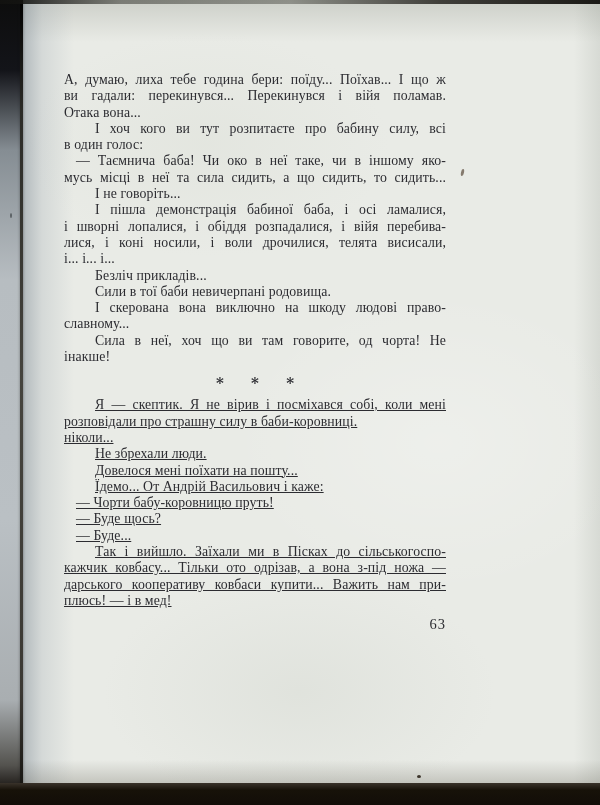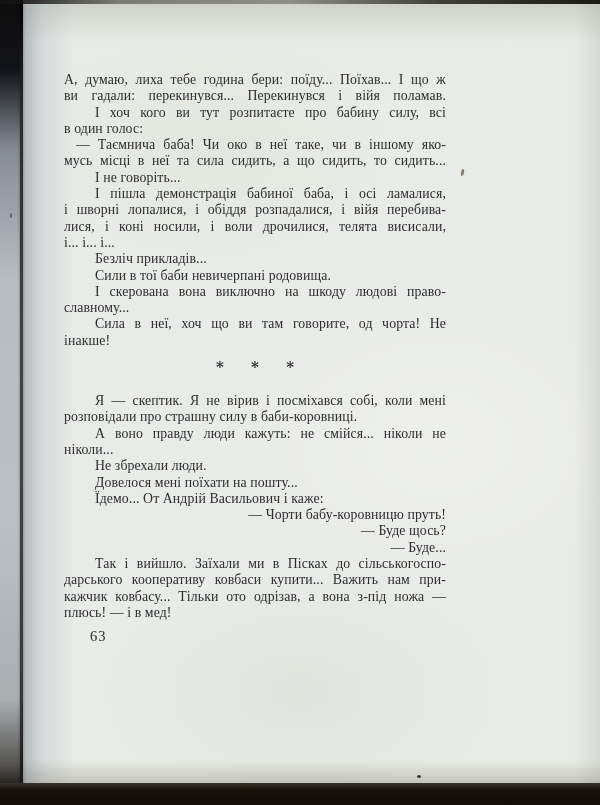--- a/index.html
+++ b/index.html
@@ -63,30 +63,30 @@
   }
   
   .textblock{
     position:absolute;left:64px;top:72px;width:382px;
     color:#2c2c31;
     font-size:13.8px;line-height:16.3px;letter-spacing:.1px;
   }
   .line{white-space:nowrap;}
   .line.j{white-space:normal;text-align:justify;text-align-last:justify;}
   .line.ind{padding-left:31px;}
-  .line.dlg{padding-left:12px;text-align:right;}
+  .line.dlg{padding-left:12px;}
   .divider{
     text-align:center;letter-spacing:11px;padding-left:11px;
     font-weight:bold;font-size:15px;line-height:18px;margin-top:9px;
     color:#2e2e33;
     font-family:"DejaVu Serif","Liberation Serif",serif;
   }
-  .block2{margin-top:17px;}
+  .block2{margin-top:5px;text-decoration:underline;}
   .pageno{
-    text-align:left;margin-top:7px;font-size:14.5px;letter-spacing:1px;
+    text-align:right;margin-top:7px;font-size:14.5px;letter-spacing:1px;
     color:#2c2c31;padding-left:26px;
   }
   
   .speck{position:absolute;border-radius:50%;pointer-events:none;}
   .speck1{left:461px;top:169px;width:3px;height:7px;background:#857a6e;transform:rotate(12deg);}
   .speck2{left:417px;top:775px;width:4px;height:3px;background:#3c352b;}
   .speck3{left:10px;top:213px;width:2px;height:5px;background:#5c6165;}
 </style>
 </head>
 <body>
@@ -97,20 +97,21 @@
     <div class="texture"></div>
     <div class="top-vignette"></div>
     <div class="gutter-shadow"></div>
     <div class="right-shade"></div>
     <div class="bottom-shadow"></div>
   </div>
 
   <div class="textblock">
     <div class="line j">А, думаю, лиха тебе година бери: поїду... Поїхав... І що ж</div>
     <div class="line j">ви гадали: перекинувся... Перекинувся і війя поламав.</div>
+    <div class="line">Отака вона...</div>
     <div class="line ind j">І хоч кого ви тут розпитаєте про бабину силу, всі</div>
     <div class="line">в один голос:</div>
     <div class="line dlg j">— Таємнича баба! Чи око в неї таке, чи в іншому яко-</div>
     <div class="line j">мусь місці в неї та сила сидить, а що сидить, то сидить...</div>
     <div class="line ind">І не говоріть...</div>
     <div class="line ind j">І пішла демонстрація бабиної баба, і осі ламалися,</div>
     <div class="line j">і шворні лопалися, і обіддя розпадалися, і війя перебива-</div>
     <div class="line j">лися, і коні носили, і воли дрочилися, телята висисали,</div>
     <div class="line">і... і... і...</div>
     <div class="line ind">Безліч прикладів...</div>
@@ -118,31 +119,30 @@
     <div class="line ind j">І скерована вона виключно на шкоду людові право-</div>
     <div class="line">славному...</div>
     <div class="line ind j">Сила в неї, хоч що ви там говорите, од чорта! Не</div>
     <div class="line">інакше!</div>
 
     <div class="divider">* * *</div>
 
     <div class="block2">
       <div class="line ind j">Я — скептик. Я не вірив і посміхався собі, коли мені</div>
       <div class="line">розповідали про страшну силу в баби-коровниці.</div>
-      <div class="line ind j">А воно правду люди кажуть: не смійся... ніколи не</div>
       <div class="line">ніколи...</div>
       <div class="line ind">Не збрехали люди.</div>
       <div class="line ind">Довелося мені поїхати на пошту...</div>
       <div class="line ind">Їдемо... От Андрій Васильович і каже:</div>
       <div class="line dlg">— Чорти бабу-коровницю пруть!</div>
       <div class="line dlg">— Буде щось?</div>
       <div class="line dlg">— Буде...</div>
       <div class="line ind j">Так і вийшло. Заїхали ми в Пісках до сільськогоспо-</div>
+      <div class="line j">кажчик ковбасу... Тільки ото одрізав, а вона з-під ножа —</div>
       <div class="line j">дарського кооперативу ковбаси купити... Важить нам при-</div>
-      <div class="line j">кажчик ковбасу... Тільки ото одрізав, а вона з-під ножа —</div>
       <div class="line">плюсь! — і в мед!</div>
     </div>
 
     <div class="pageno">63</div>
   </div>
 
   <div class="left-strip"></div>
   <div class="gutter-line"></div>
   <div class="top-edge"></div>
   <div class="bottom-band"></div>

